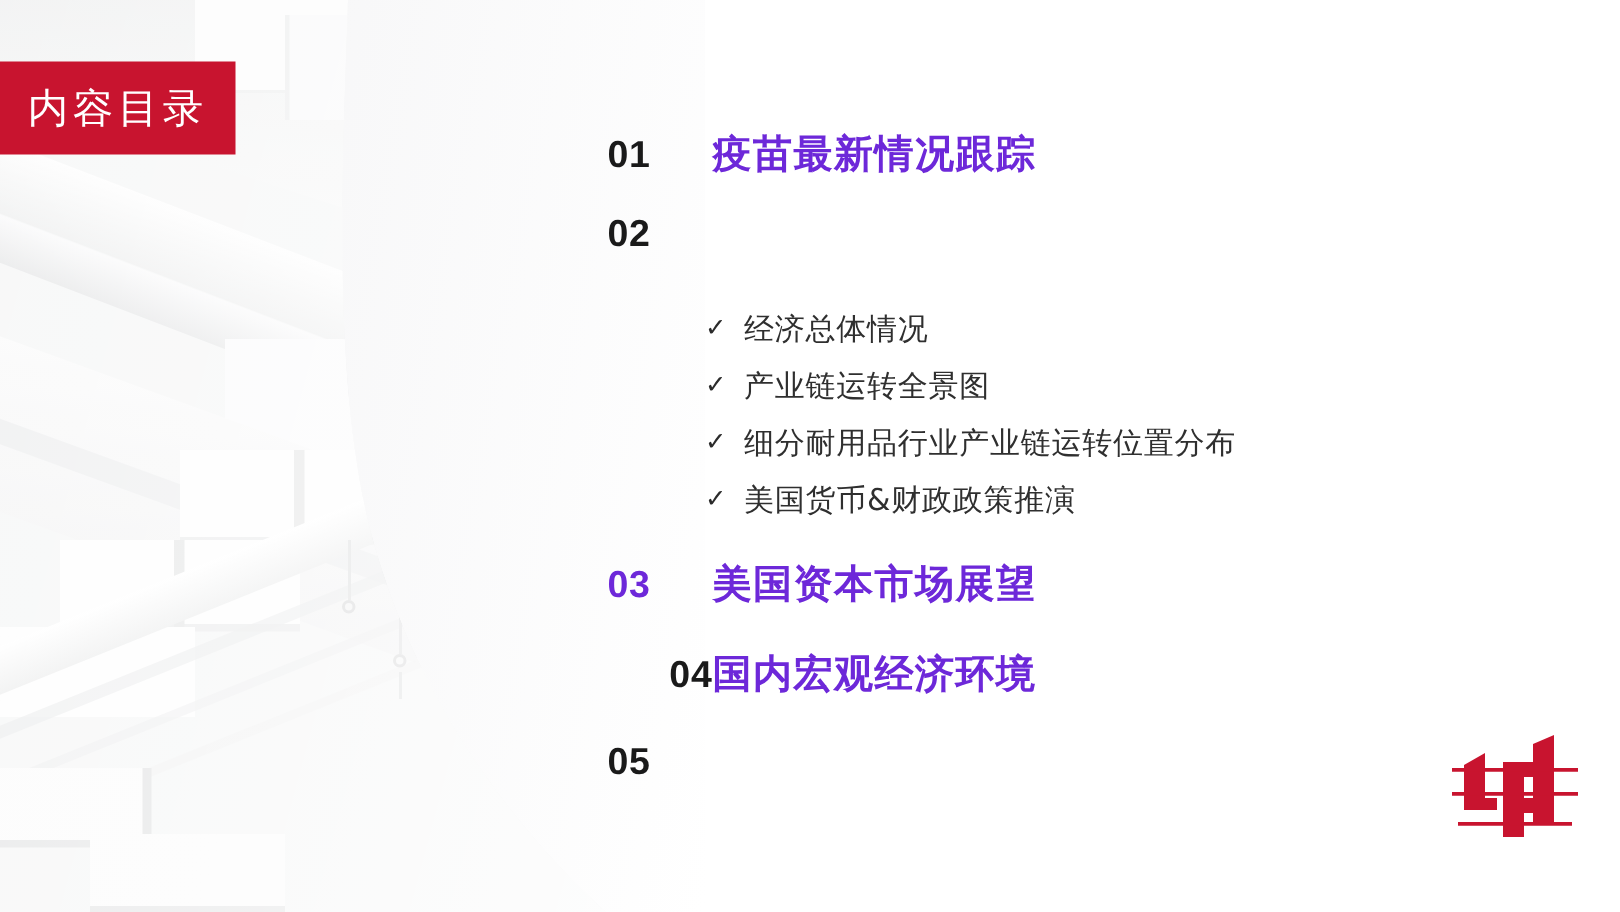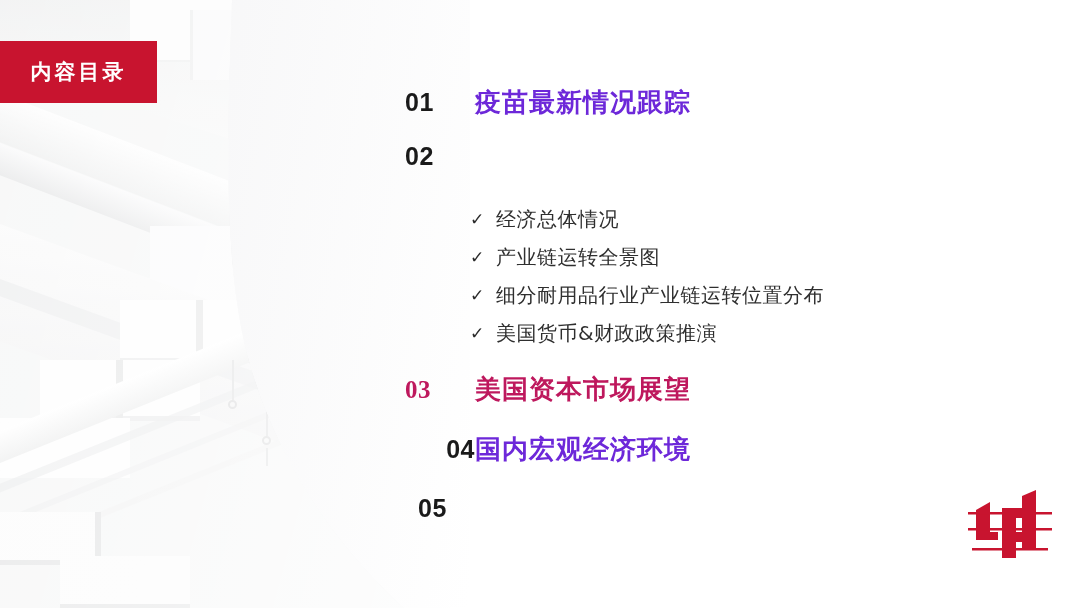--- a/index.html
+++ b/index.html
@@ -105,23 +105,23 @@
 
   
   .title-chip {
     position:absolute; left:0; top:41px;
     width:157px; height:62px;
     background:#c8142f;
     display:flex; align-items:center; justify-content:center;
   }
   .title-chip span {
     color:#ffffff;
-    font-size:21px;
+    font-size:27px;
     letter-spacing:3px;
-    font-weight:700;
+    font-weight:400;
     font-family:"DejaVu Sans","Liberation Sans",sans-serif;
   }
 
   
   .toc { position:absolute; left:400px; top:0; width:620px; height:608px; }
 
   .toc-row {
     position:absolute;
     display:flex; align-items:baseline;
     white-space:nowrap;
@@ -135,27 +135,27 @@
     font-family:"Liberation Sans","DejaVu Sans",sans-serif;
   }
   .toc-label {
     font-size:26px;
     font-weight:bold;
     color:#6d28d9;
     letter-spacing:1px;
     font-family:"DejaVu Sans","Liberation Sans",sans-serif;
   }
   .toc-row.active .toc-num,
-  .toc-row.active .toc-label { color:#be185d;font-family:Liberation Serif, serif; }
+  .toc-row.active .toc-label { color:#6d28d9; }
 
   .r1 { top:85px;  left:5px; }
   .r2 { top:142px; left:5px;gap:15px; }
   .r3 { top:372px; left:5px; }
   .r4 { top:432px; left:5px;text-align:right; }
-  .r5 { top:494px; left:5px;margin-left:13px; }
+  .r5 { top:494px; left:5px; }
 
   
   .subs { position:absolute; left:70px; top:200px; }
   .sub-row {
     display:flex; align-items:center;
     height:38px;
     white-space:nowrap;
   }
   .check {
     width:26px;

